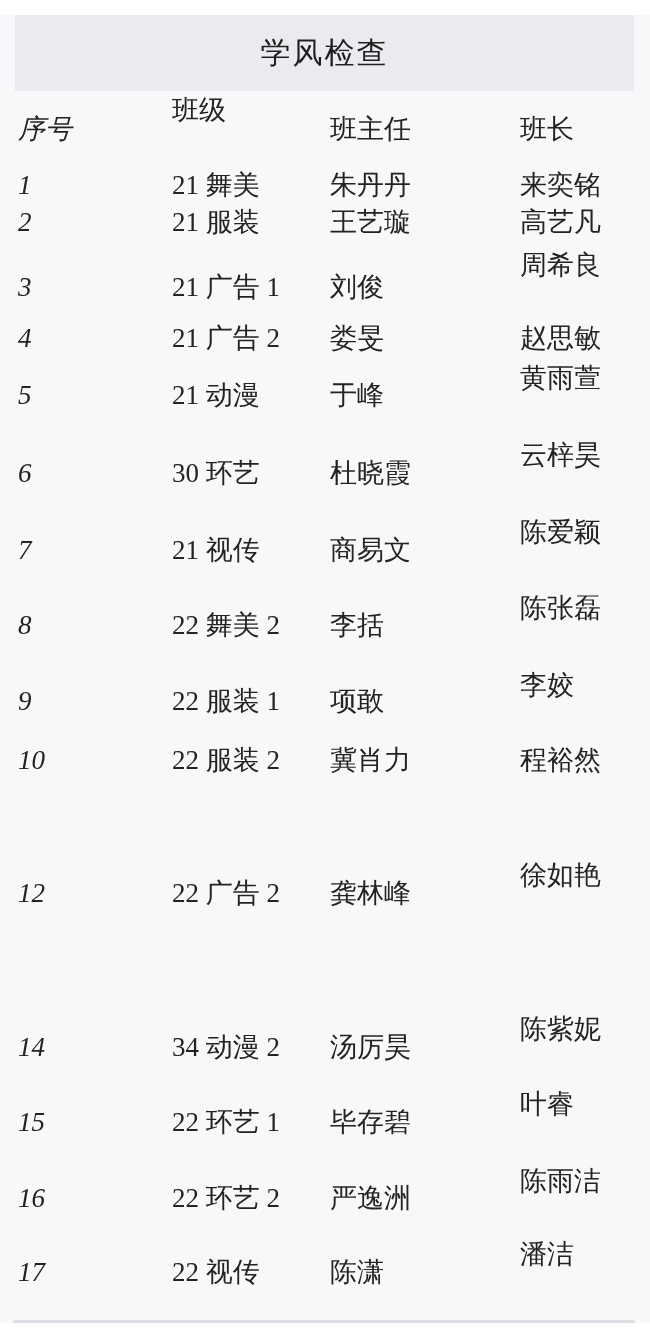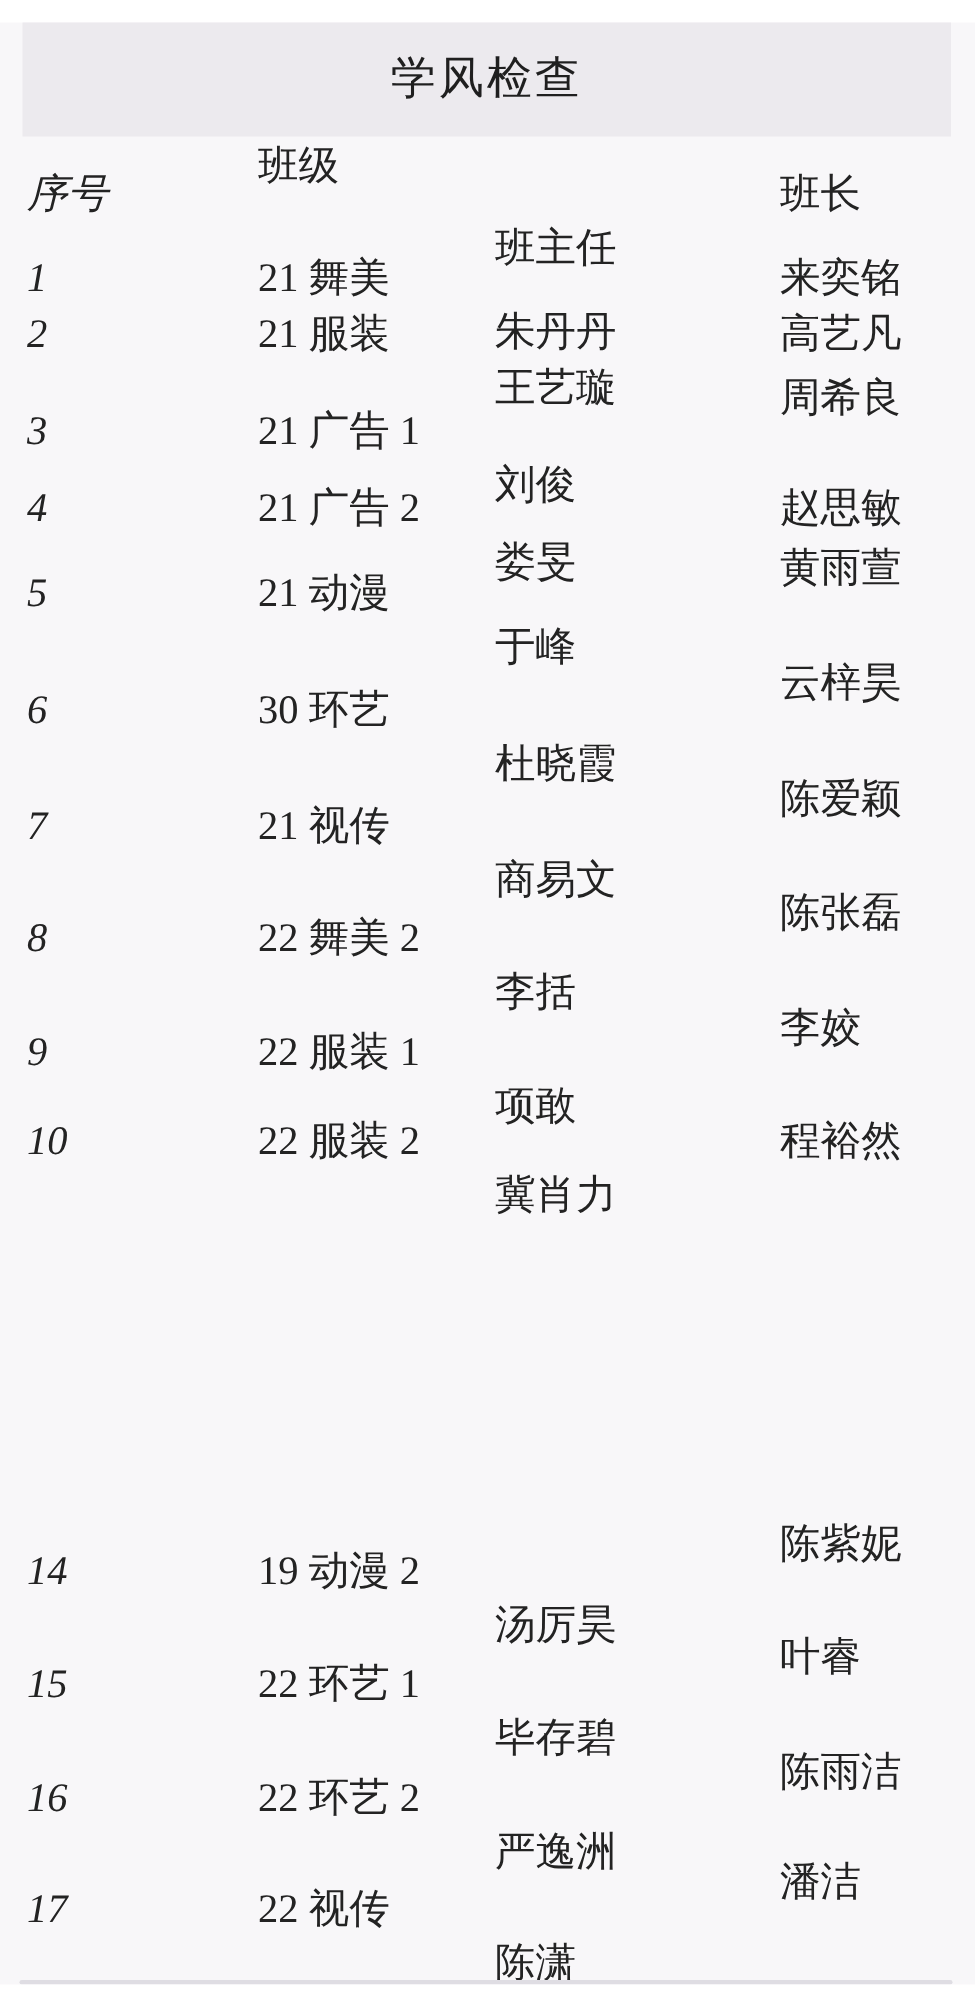--- a/index.html
+++ b/index.html
@@ -57,21 +57,21 @@
   .cell {
     position: absolute;
     top: 0;
     height: 30px;
     line-height: 30px;
     font-size: 27px;
     white-space: nowrap;
   }
   .c-no      { left: 18px; font-style: italic;  }
   .c-class   { left: 172px; }
-  .c-teacher { left: 330px; margin-top: 36px; }
+  .c-teacher { left: 330px; }
   .c-monitor { left: 480px; margin-left: 40px; }
   .divider {
     position: absolute;
     left: 13px; top: 1320px;
     width: 622px; height: 3px;
     background: #dfdde3;
     border-radius: 2px;
   }
 </style>
 </head>
@@ -157,25 +157,31 @@
     </div>
 
     <div class="row" style="top:745px">
       <span class="cell c-no">10</span>
       <span class="cell c-class">22 服装 2</span>
       <span class="cell c-teacher">冀肖力</span>
       <span class="cell c-monitor">程裕然</span>
     </div>
 
 
+    <div class="row" style="top:878px">
+      <span class="cell c-no">12</span>
+      <span class="cell c-class">22 广告 2</span>
+      <span class="cell c-teacher">龚林峰</span>
+      <span class="cell c-monitor" style="top:-18px">徐如艳</span>
+    </div>
 
 
     <div class="row" style="top:1032px">
       <span class="cell c-no">14</span>
-      <span class="cell c-class">19 动漫 2</span>
+      <span class="cell c-class">34 动漫 2</span>
       <span class="cell c-teacher">汤厉昊</span>
       <span class="cell c-monitor" style="top:-18px">陈紫妮</span>
     </div>
 
     <div class="row" style="top:1107px">
       <span class="cell c-no">15</span>
       <span class="cell c-class">22 环艺 1</span>
       <span class="cell c-teacher">毕存碧</span>
       <span class="cell c-monitor" style="top:-18px">叶睿</span>
     </div>

